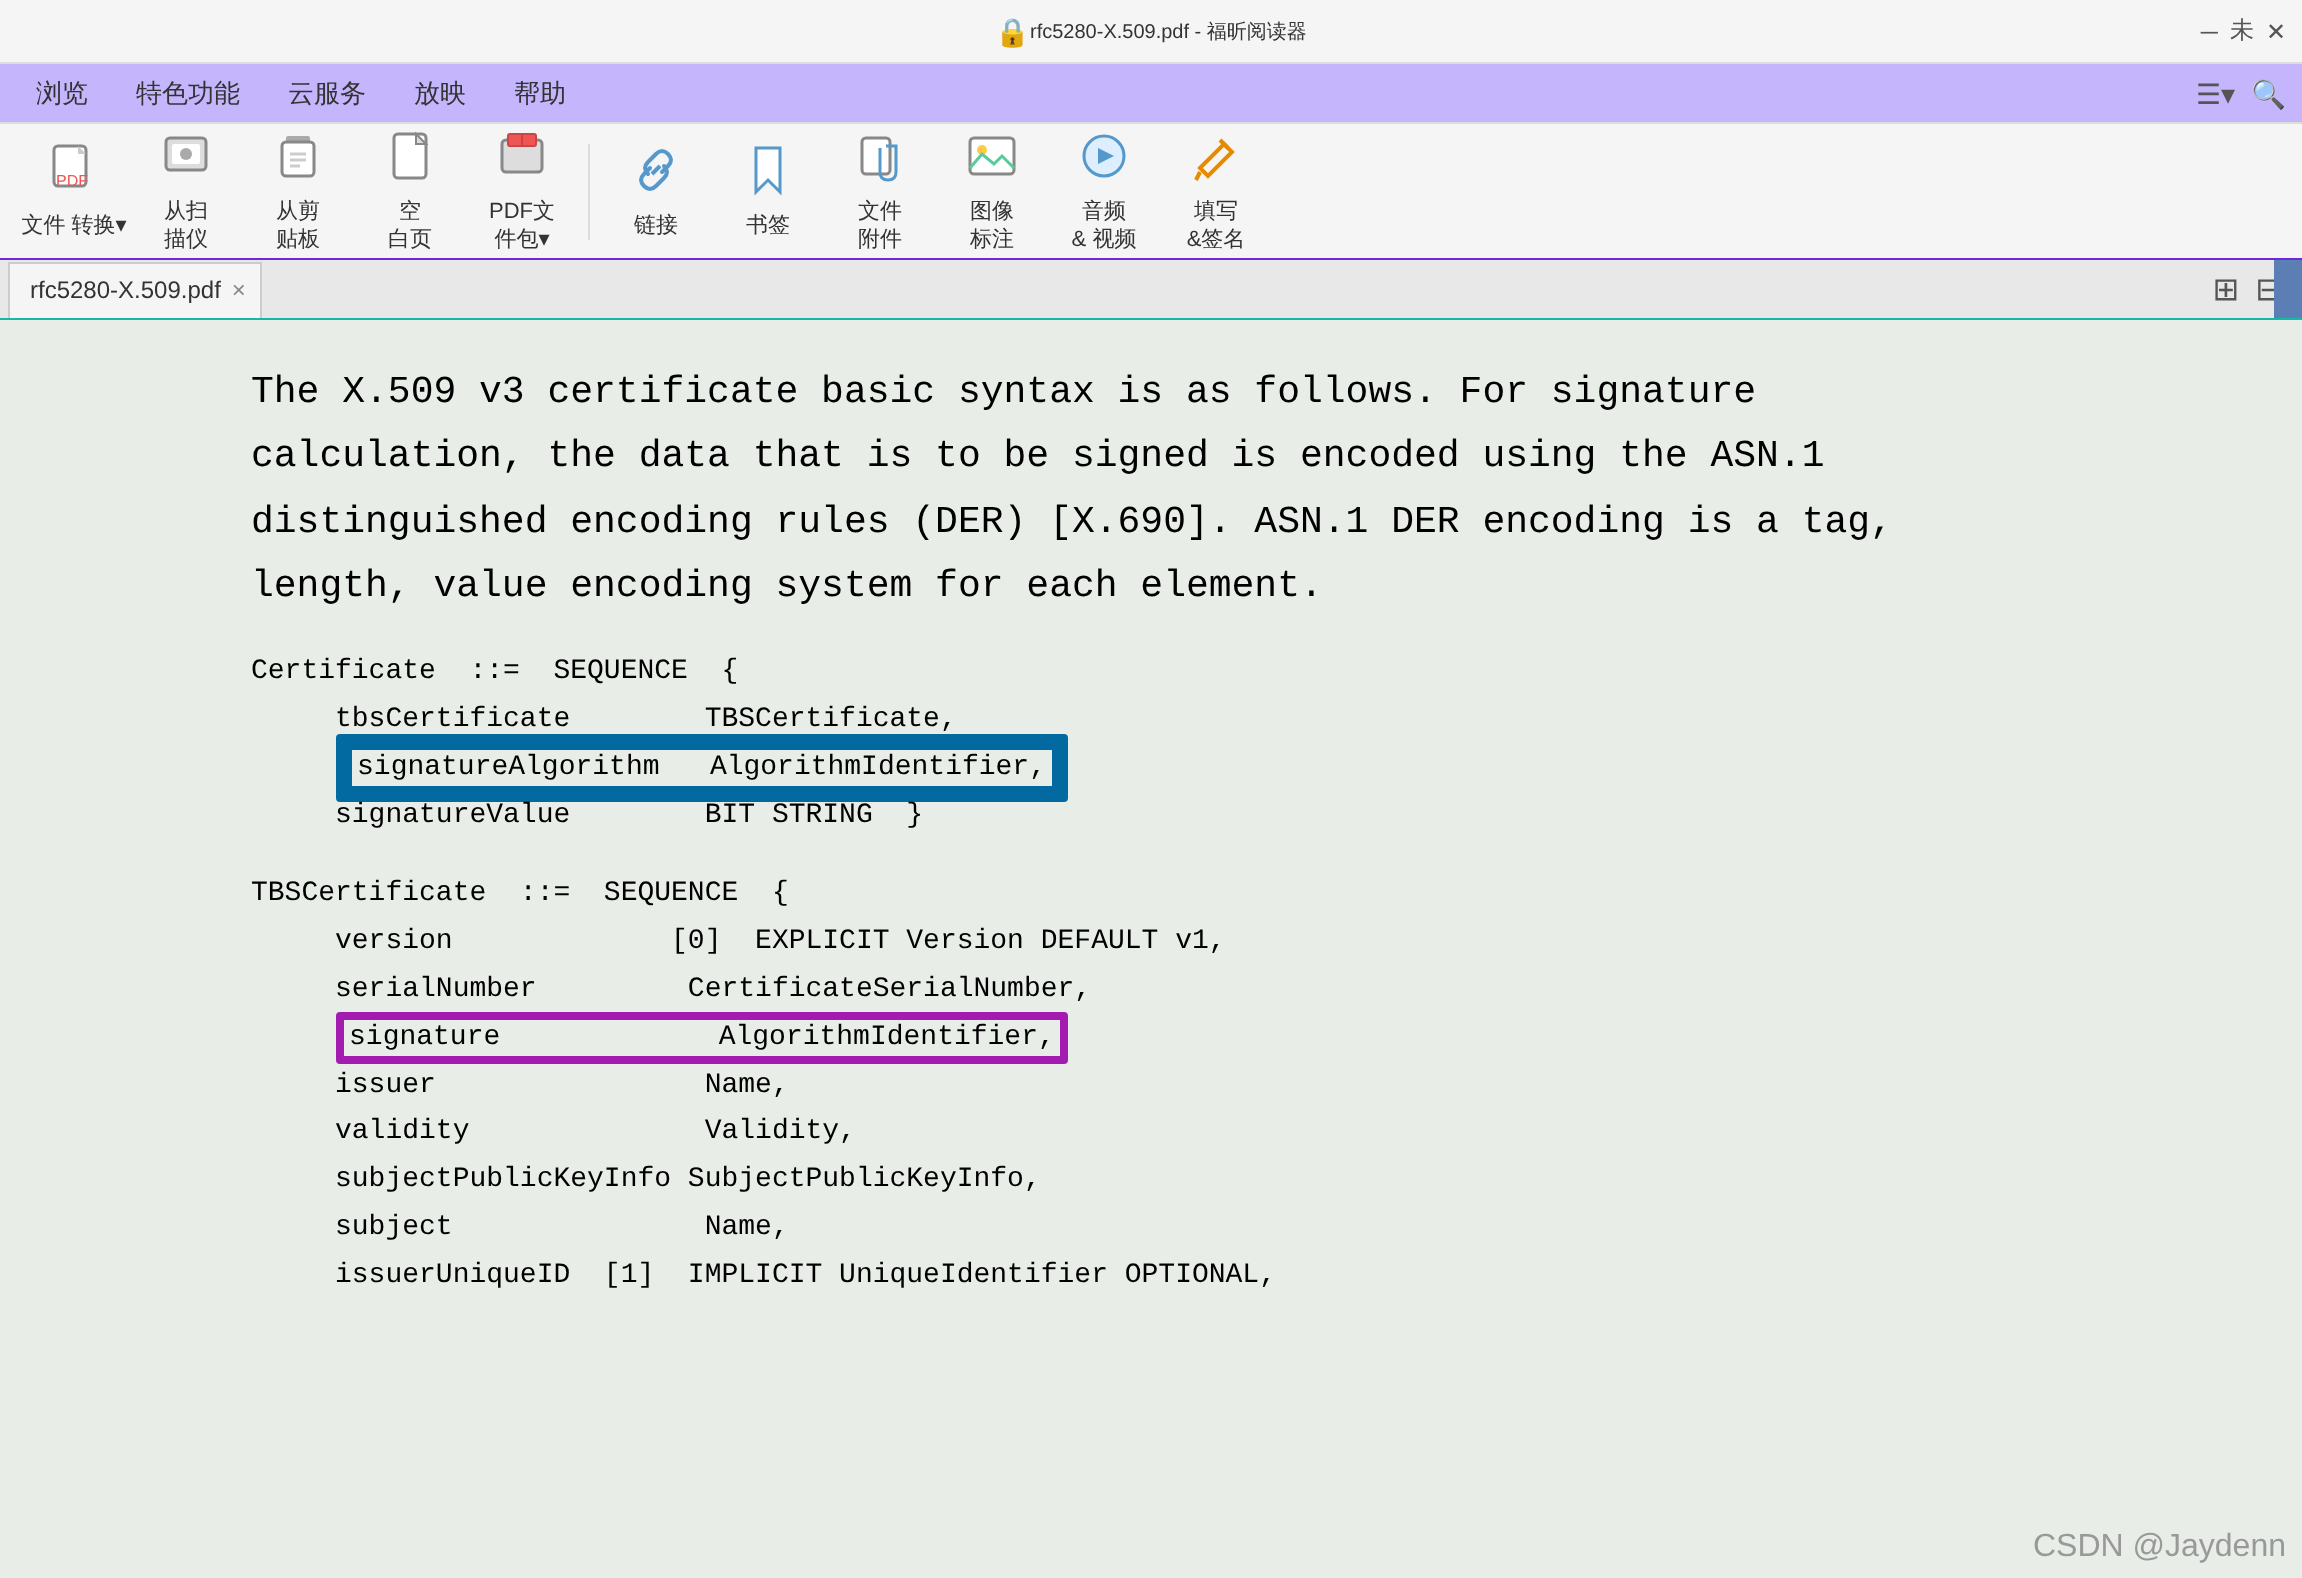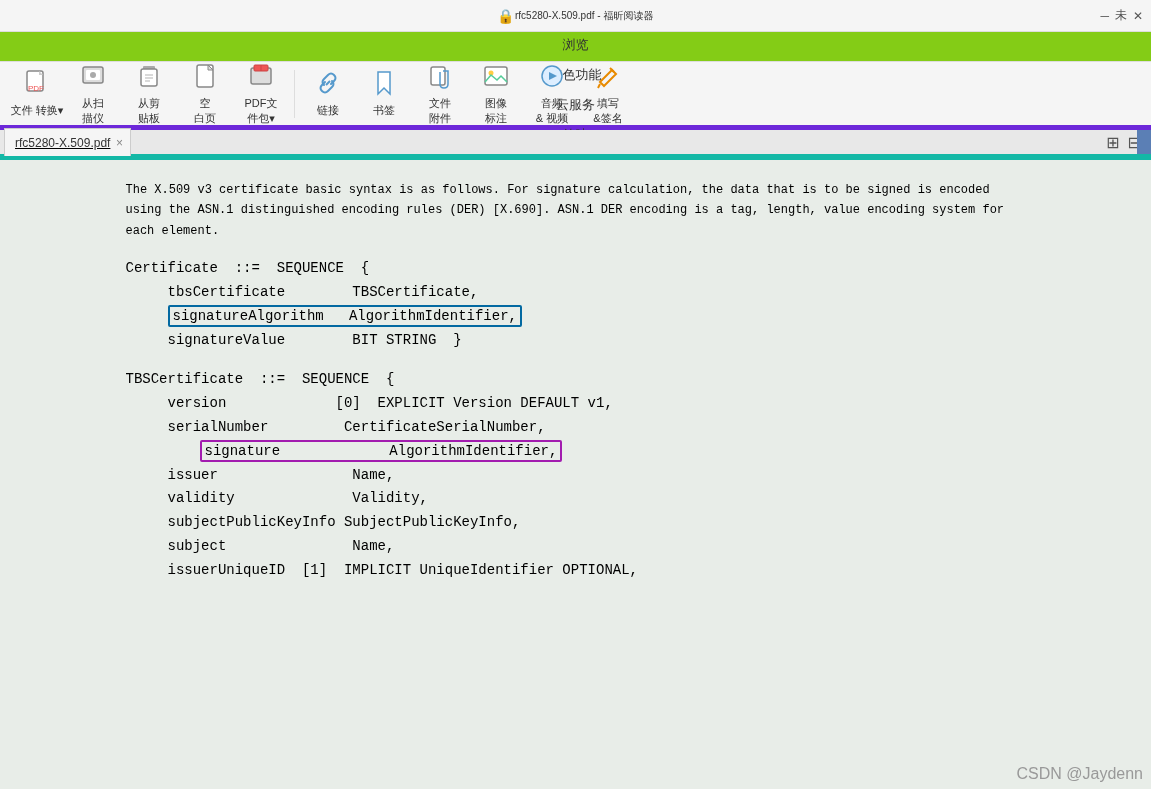--- a/index.html
+++ b/index.html
@@ -28,28 +28,27 @@
       font-size: 12px;
       color: #555;
     }
     .title-bar-icon {
       font-size: 14px;
       color: #555;
     }
 
     
     .menu-bar {
-      background: #84cc16;
+      background: #c4b5fd;
       height: 30px;
       display: flex;
       align-items: center;
       padding: 0 8px;
       border-bottom: 1px solid #ddd;
       gap: 4px;
-      flex-direction: column;
     }
     .menu-item {
       padding: 4px 10px;
       font-size: 13px;
       color: #333;
       cursor: pointer;
       border-radius: 3px;
     }
     .menu-bar-right {
       margin-left: auto;
@@ -63,21 +62,21 @@
       cursor: pointer;
     }
 
     
     .toolbar {
       background: #f5f5f5;
       height: 68px;
       display: flex;
       align-items: center;
       padding: 0 10px;
-      border-bottom: 5px solid #6d28d9;
+      border-bottom: 1px solid #6d28d9;
       gap: 2px;
     }
     .toolbar-btn {
       display: flex;
       flex-direction: column;
       align-items: center;
       justify-content: center;
       width: 54px;
       height: 60px;
       padding: 4px;
@@ -103,24 +102,23 @@
       background: #ddd;
       margin: 0 4px;
     }
 
     
     .tab-bar {
       background: #e8e8e8;
       height: 30px;
       display: flex;
       align-items: center;
-      border-bottom: 6px solid #14b8a6;
+      border-bottom: 1px solid #14b8a6;
       padding-left: 4px;
       position: relative;
-      text-decoration: underline;
     }
     .tab {
       background: #f5f5f5;
       border: 1px solid #ccc;
       border-bottom: none;
       padding: 0 20px 0 10px;
       height: 28px;
       display: flex;
       align-items: center;
       font-size: 12px;
@@ -356,36 +354,36 @@
   </div>
   <div class="tab-bar-right">
     <span class="tab-bar-icon">⊞</span>
     <span class="tab-bar-icon">⊟</span>
   </div>
   <div class="sidebar-toggle"></div>
 </div>
 
 <div class="content-area">
   <div class="pdf-content">
-    <p class="text-para" style="font-family:'Courier New',monospace; font-size:12px;">
+    <p class="text-para" style="font-family:'Courier New',monospace; font-size:19px;">
       <span>The X.509 v3 certificate basic syntax is as follows.  For signature calculation, the data that is to be signed is encoded using the ASN.1 distinguished encoding rules (DER) [X.690].  ASN.1 DER encoding is a tag, length, value encoding system for each element.</span>
     </p>
 
     <div class="code-block">
       <span class="code-line">Certificate  ::=  SEQUENCE  {</span>
       <span class="code-line">     tbsCertificate        TBSCertificate,</span>
-      <span class="code-line">     <span style="border: 2px solid #0369a1; border-radius: 2px; padding: 1px 3px; display:inline;">signatureAlgorithm   AlgorithmIdentifier,</span></span>
+      <span class="code-line">     <span style="border: 8px solid #0369a1; border-radius: 2px; padding: 1px 3px; display:inline;">signatureAlgorithm   AlgorithmIdentifier,</span></span>
       <span class="code-line">     signatureValue        BIT STRING  }</span>
     </div>
 
     <div class="code-block" style="margin-top: 16px;">
       <span class="code-line">TBSCertificate  ::=  SEQUENCE  {</span>
       <span class="code-line">     version             [0]  EXPLICIT Version DEFAULT v1,</span>
       <span class="code-line">     serialNumber         CertificateSerialNumber,</span>
-      <span class="code-line">     <span style="border: 2px solid #a21caf; border-radius: 2px; padding: 1px 3px; display:inline;margin-left:32px;">signature             AlgorithmIdentifier,</span></span>
+      <span class="code-line">     <span style="border: 4px solid #a21caf; border-radius: 2px; padding: 1px 3px; display:inline;">signature             AlgorithmIdentifier,</span></span>
       <span class="code-line">     issuer                Name,</span>
       <span class="code-line">     validity              Validity,</span>
       <span class="code-line">     subjectPublicKeyInfo SubjectPublicKeyInfo,</span>
       <span class="code-line">     subject               Name,</span>
       <span class="code-line">     issuerUniqueID  [1]  IMPLICIT UniqueIdentifier OPTIONAL,</span>
     </div>
   </div>
 </div>
 
 <div class="watermark">CSDN @Jaydenn</div>

